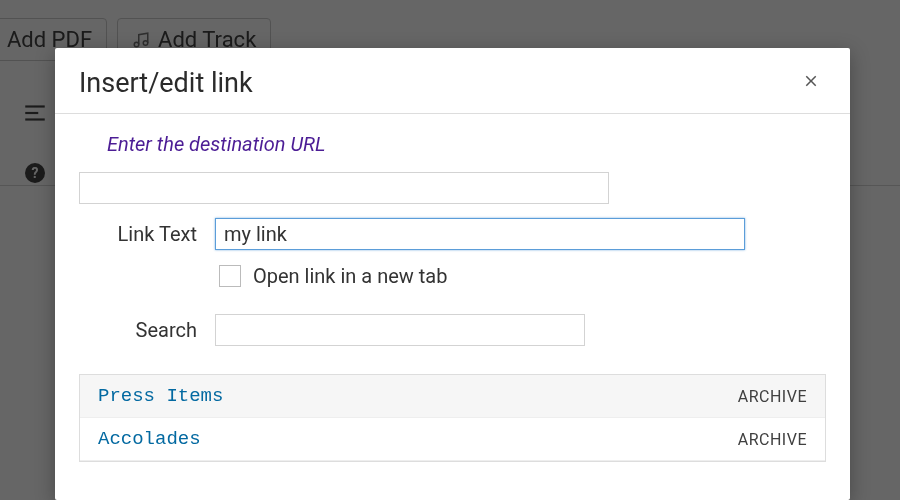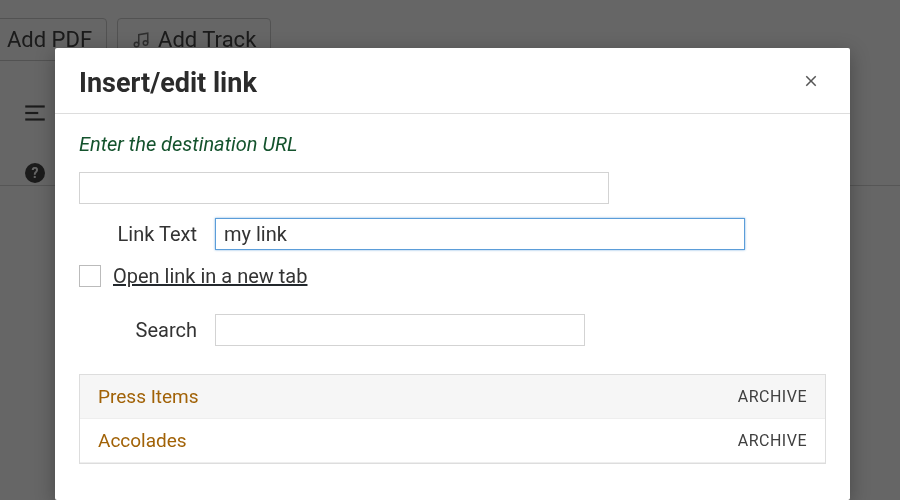--- a/index.html
+++ b/index.html
@@ -78,40 +78,41 @@
     }
     .dialog-header {
       display: flex;
       align-items: center;
       justify-content: space-between;
       padding: 18px 24px 14px 24px;
       border-bottom: 1px solid #ddd;
     }
     .dialog-title {
       font-size: 27px;
-      font-weight: 700;
+      font-weight: 400;
       color: #2b2b2b;
     }
     .close-btn {
       color: #555;
       font-size: 22px;
       font-weight: 700;
       cursor: pointer;
       padding: 4px 6px;
     }
     .dialog-body {
       padding: 18px 24px 0 24px;
       display: flex;
       flex-direction: column;
     }
     .section-label {
       font-style: italic;
-      color: #14532d;
+      color: #4c1d95;
       font-size: 20px;
       margin-bottom: 16px;
+      margin-left: 28px;
     }
     .form-row {
       display: flex;
       align-items: center;
       gap: 18px;
       margin-bottom: 14px;
     }
     .field-label {
       width: 118px;
       text-align: right;
@@ -132,22 +133,22 @@
       box-shadow: 0 0 2px rgba(91,157,217,0.8);
       outline: none;
     }
     .text-input.search {
       flex: 0 0 370px;
     }
     .checkbox-row {
       display: flex;
       align-items: center;
       gap: 12px;
+      margin-left: 140px;
       margin-bottom: 26px;
-      text-decoration: underline;
     }
     .checkbox {
       width: 22px;
       height: 22px;
       border: 1px solid #bbb;
       background: #fff;
       cursor: pointer;
     }
     .checkbox-label {
       font-size: 20px;
@@ -163,21 +164,22 @@
       align-items: center;
       padding: 10px 18px;
       font-size: 19px;
       border-bottom: 1px solid #eee;
       cursor: pointer;
     }
     .result-row.alt {
       background: #f6f6f6;
     }
     .result-title {
-      color: #a16207;
+      color: #0369a1;
+      font-family: Liberation Mono, monospace;
     }
     .result-type {
       color: #404040;
       font-size: 16px;
       letter-spacing: 0.5px;
     }
   </style>
 </head>
 <body>
 

